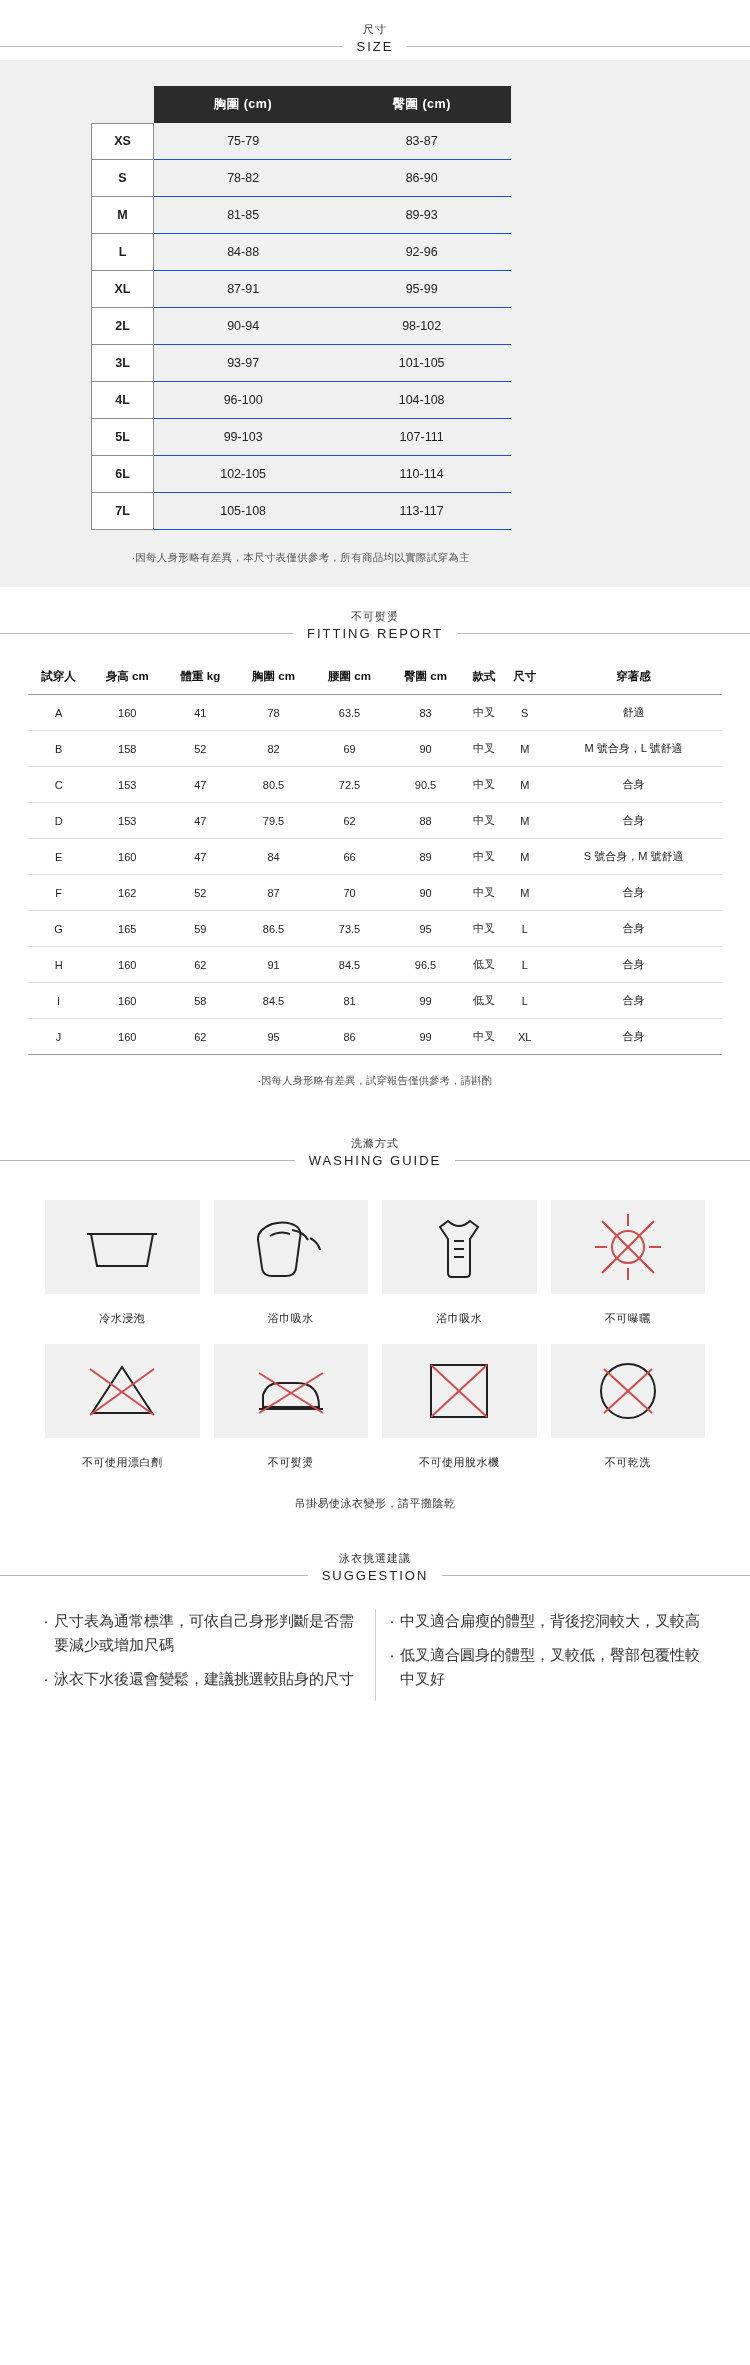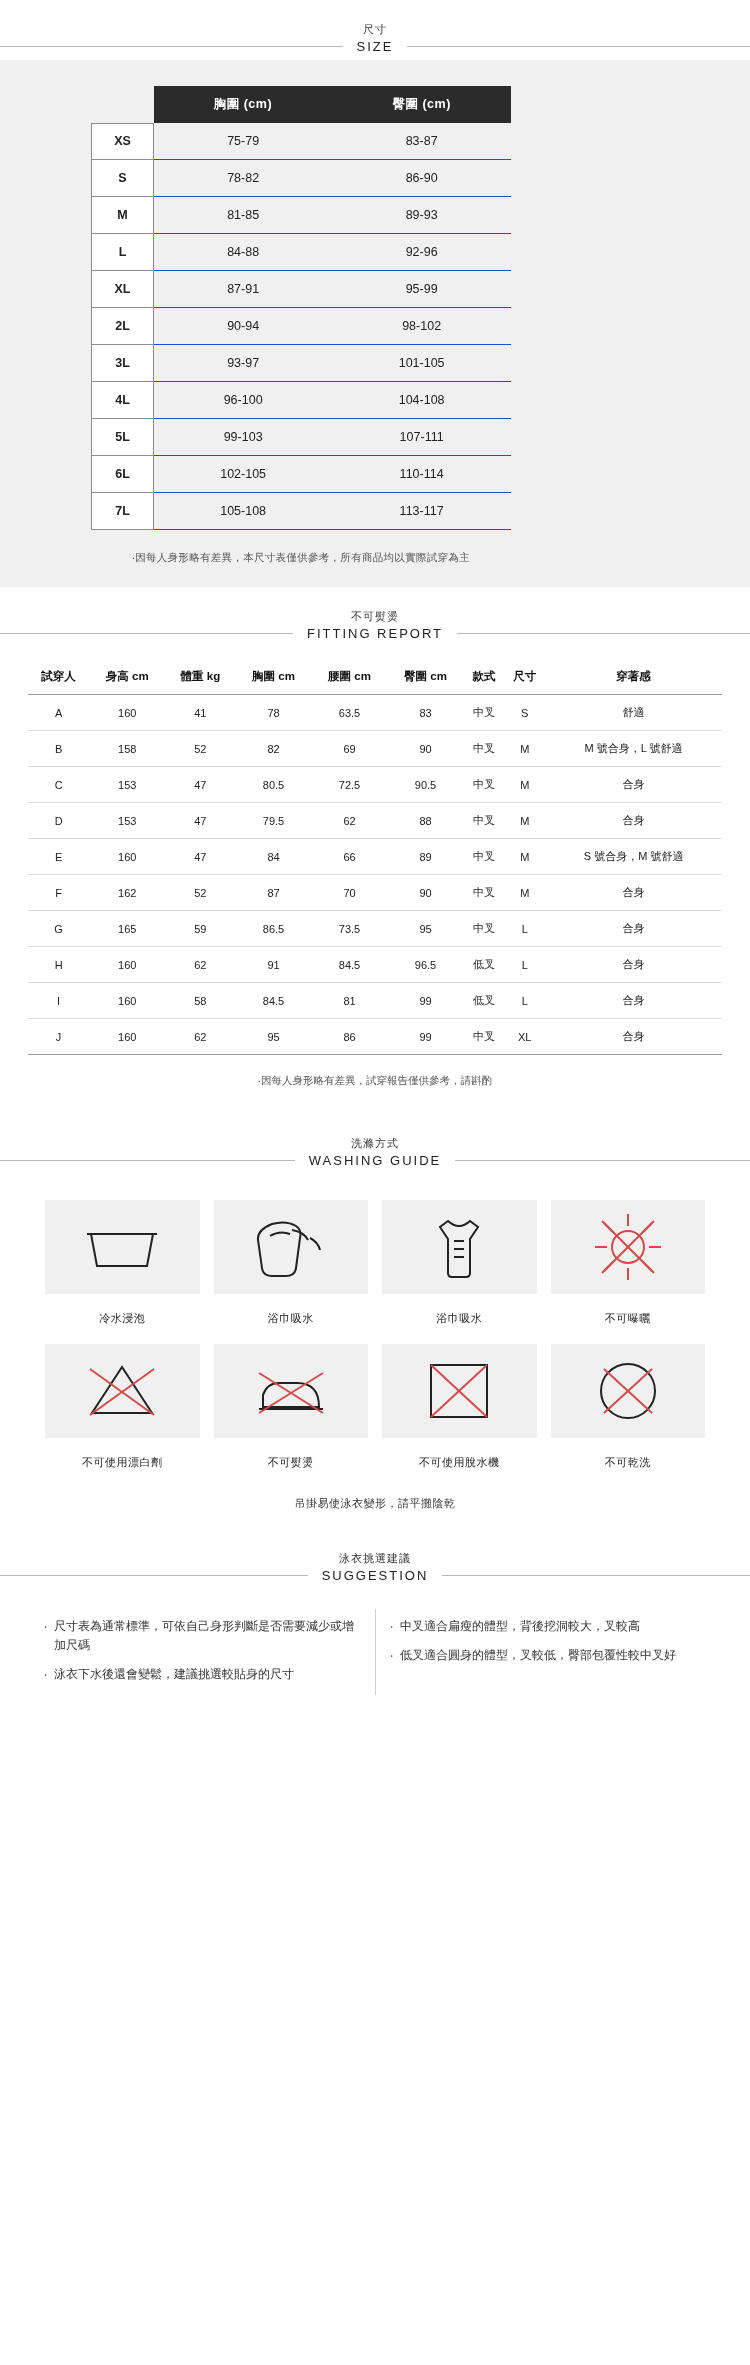--- a/index.html
+++ b/index.html
@@ -164,22 +164,22 @@
     margin: 16px auto 0 auto;
     display:flex;
     gap: 0;
   }
   .sugg-col {
     flex:1 1 50%;
     padding: 0 14px;
   }
   .sugg-col + .sugg-col { border-left: 1px solid #cfcfcf; }
   .sugg-col p {
-    margin: 8px 0 10px 0;
-    font-size: 12px;
+    margin: 0 0 10px 0;
+    font-size: 15px;
     line-height: 1.6;
     color:#333;
     text-indent: 0;
     padding-left: 10px;
     position: relative;
   }
   .sugg-col p::before {
     content: "‧";
     position:absolute;
     left: 0;

